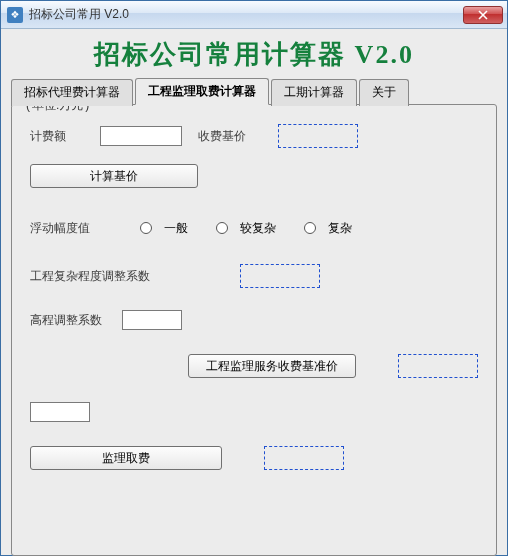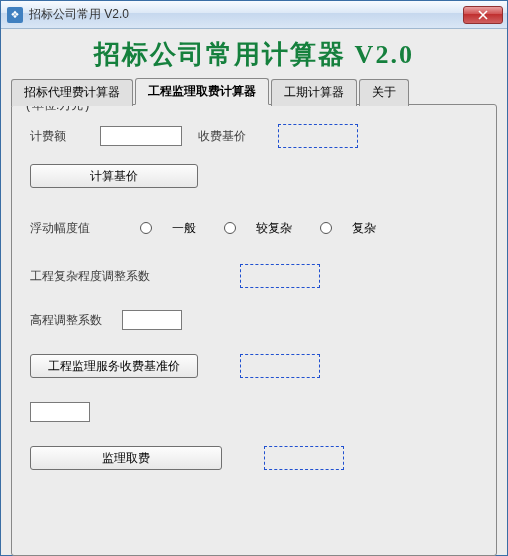--- a/index.html
+++ b/index.html
@@ -151,21 +151,21 @@
     padding: 0 8px;
   }
   .radio-group {
     display: flex;
     align-items: center;
     gap: 28px;
   }
   .radio-item {
     display: flex;
     align-items: center;
-    gap: 20px;
+    gap: 12px;
     cursor: pointer;
   }
   .radio-circle {
     width: 12px;
     height: 12px;
     border: 1px solid #555;
     border-radius: 50%;
     background: #fff;
     display: inline-block;
   }
@@ -235,21 +235,21 @@
       <div class="row" style="margin-bottom:18px;">
         <span class="label" style="width:150px;">工程复杂程度调整系数</span>
         <div class="dashed-box" style="width:80px;margin-left:60px;"></div>
       </div>
 
       <div class="row" style="margin-bottom:20px;">
         <span class="label" style="width:92px;">高程调整系数</span>
         <input class="textinput" style="width: 60px;" value="">
       </div>
 
-      <div class="row" style="margin-bottom:20px;">
+      <div class="row" style="margin-bottom:20px;justify-content:flex-end;">
         <button class="btn" style="width:168px;"><span>工程监理服务收费基准价</span></button>
         <div class="dashed-box" style="width:80px;margin-left:42px;"></div>
       </div>
 
       <div class="row" style="margin-bottom:20px;">
         <input class="textinput" style="width: 60px;" value="">
       </div>
 
       <div class="row">
         <button class="btn" style="width:192px;"><span>监理取费</span></button>

